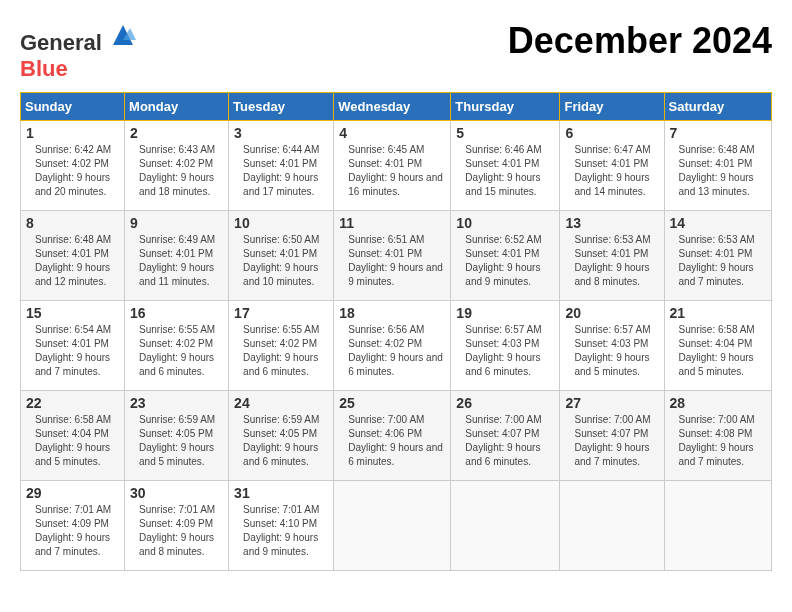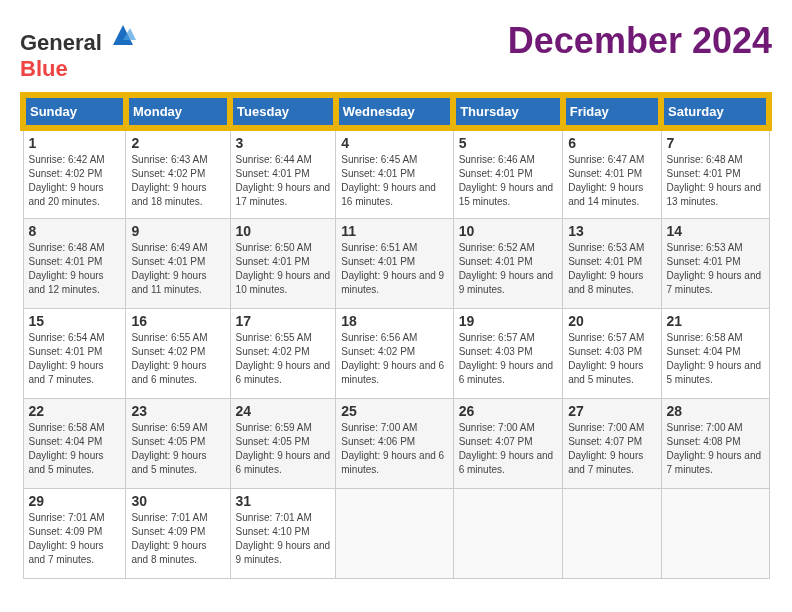--- a/index.html
+++ b/index.html
@@ -35,39 +35,39 @@
       width: 30px;
       height: 30px;
       margin-left: 2px;
     }
     .title-area {
       text-align: right;
     }
     .month-title {
       font-size: 36px;
       font-weight: bold;
-      color: #701a75;
+      color: #000000;
     }
     .location-title {
       font-size: 16px;
       color: #555;
     }
     .calendar-table {
       width: 100%;
       border-collapse: collapse;
       font-size: 11px;
     }
     .calendar-table thead tr th {
       background-color: #2a6fba;
       color: #fff;
       padding: 6px 4px;
       text-align: left;
       font-size: 13px;
       font-weight: bold;
-      border: 6px solid #eab308;
+      border: 1px solid #eab308;
     }
     .calendar-table tbody tr td {
       border: 1px solid #ccc;
       padding: 4px 5px;
       vertical-align: top;
       height: 90px;
       background: #fff;
     }
     .calendar-table tbody tr:nth-child(even) td {
       background: #f5f5f5;
@@ -76,20 +76,21 @@
       font-size: 14px;
       font-weight: bold;
       color: #333;
       display: block;
       margin-bottom: 2px;
     }
     .day-info {
       font-size: 10px;
       color: #444;
       line-height: 1.4;
+      margin-left: 9px;
     }
     .empty-cell {
       background: #f9f9f9 !important;
     }
   </style>
 </head>
 <body>
 
 <div class="header-area">
   <div class="logo">

